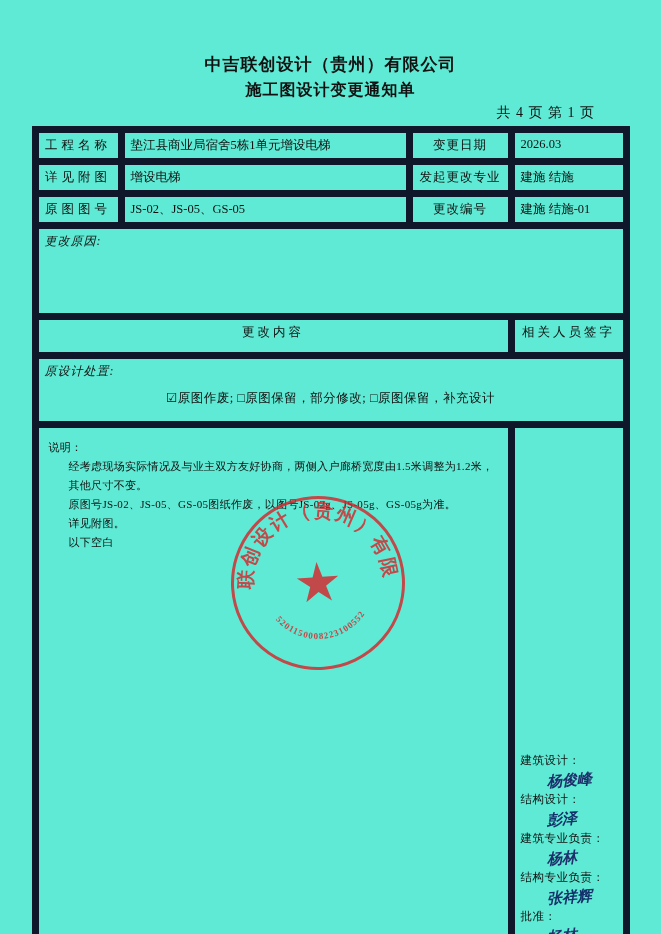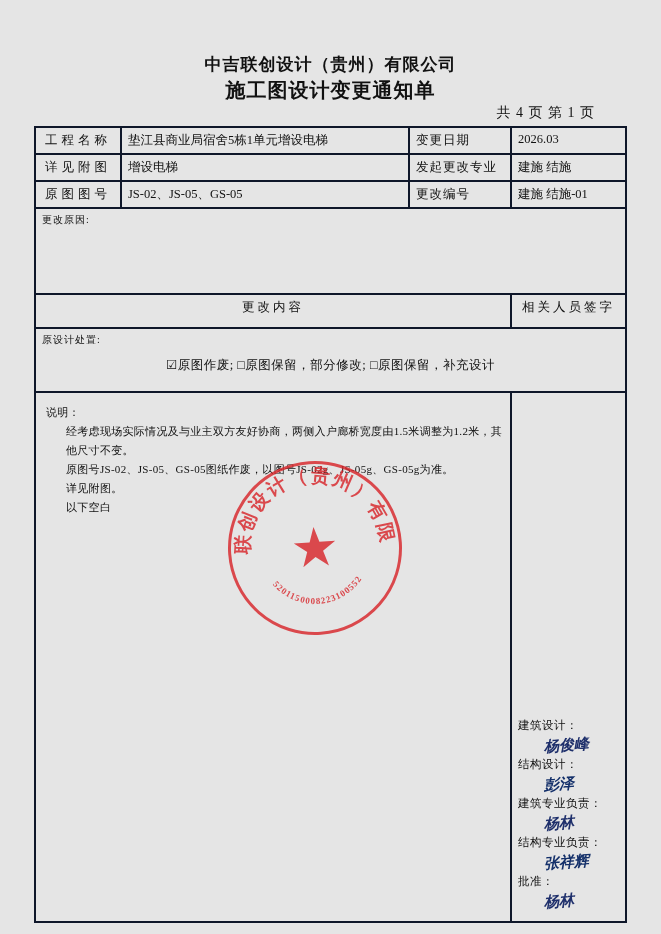--- a/index.html
+++ b/index.html
@@ -13,84 +13,86 @@
     font-family: "Liberation Serif", "DejaVu Serif", serif;
     color: #111111;
     position: relative;
     overflow: hidden;
   }
   .page {
     position: absolute;
     left: 0; top: 0;
     width: 661px;
     height: 934px;
-    background: #e5e5e5;
+    background: #5eead4;
   }
   .header {
     text-align: center;
     padding-top: 52px;
   }
   .company-title {
     font-size: 17px;
     font-weight: bold;
     letter-spacing: 1px;
     line-height: 26px;
   }
   .doc-title {
-    font-size: 20px;
+    font-size: 16px;
     font-weight: bold;
     letter-spacing: 1px;
     line-height: 24px;
   }
   .page-count {
     text-align: right;
     font-size: 14px;
     padding-right: 66px;
     padding-top: 2px;
     letter-spacing: 1px;
   }
   table.main {
     border-collapse: collapse;
     margin: 4px auto 0 auto;
     width: 591px;
     table-layout: fixed;
   }
   table.main td {
-    border: 2px solid #0f172a;
+    border: 7px solid #0f172a;
     font-size: 12.5px;
     padding: 4px 6px;
     vertical-align: top;
   }
   .lbl {
     text-align: center;
     letter-spacing: 4px;
     white-space: nowrap;
     font-size: 12.5px;
     vertical-align: middle;
   }
   .lbl-nosp {
+    text-align: center;
     letter-spacing: 1px;
     white-space: nowrap;
     font-size: 12.5px;
     vertical-align: middle;
     margin-left: 32px;
   }
   .val {
     font-size: 12.5px;
     vertical-align: middle;
     padding-left: 10px;
     margin-top: 16px;
   }
   .row-h { height: 26px; }
   .reason-cell {
     height: 76px;
   }
   .reason-label {
-    font-size: 10px;
-    letter-spacing: 1px;
+    font-size: 12px;
+    letter-spacing: 1px;
+    font-style: italic;
   }
   .orig-cell { height: 54px; }
   .checks {
     text-align: center;
     font-size: 12.5px;
     padding-top: 10px;
     letter-spacing: 0.5px;
   }
   .content-head {
     text-align: center;

